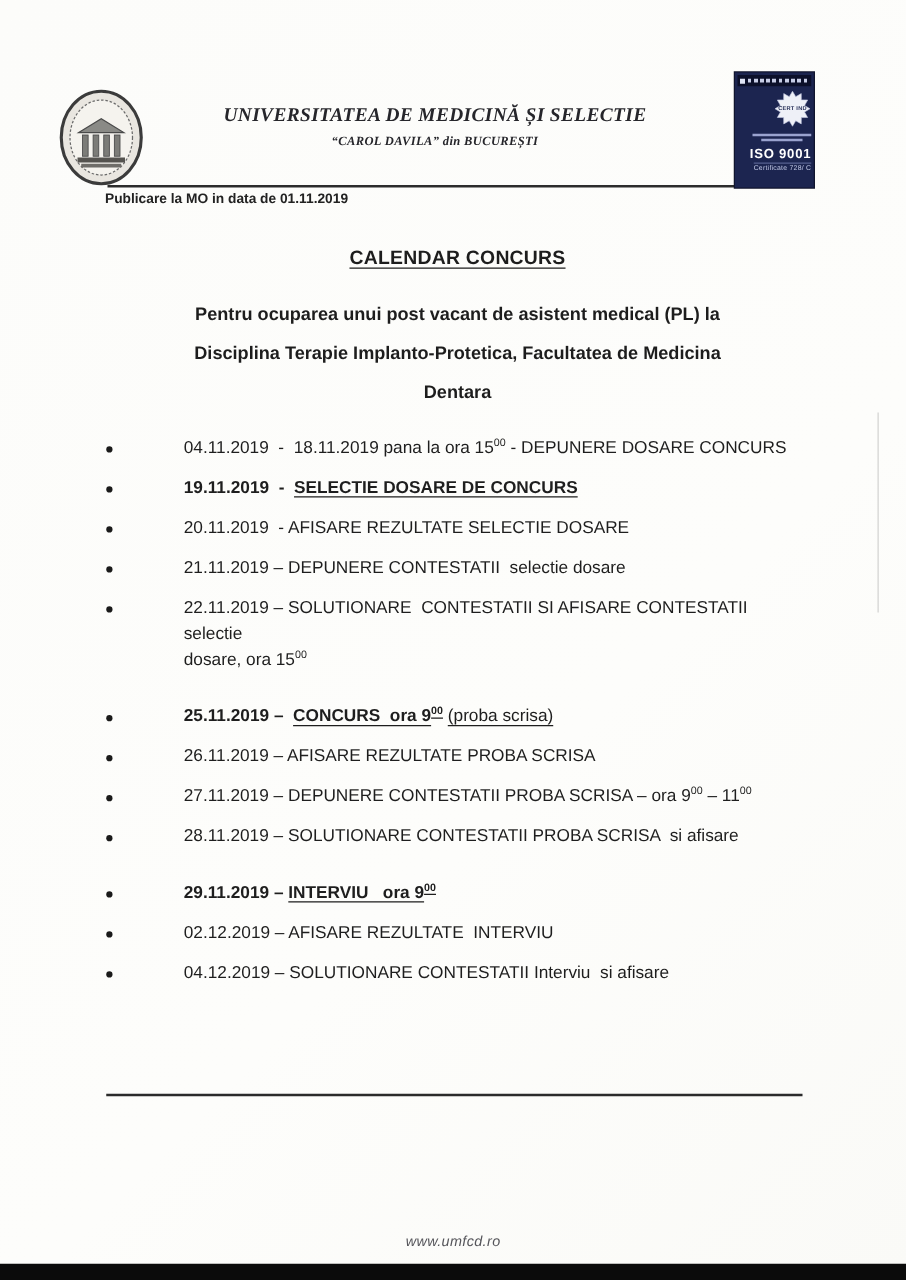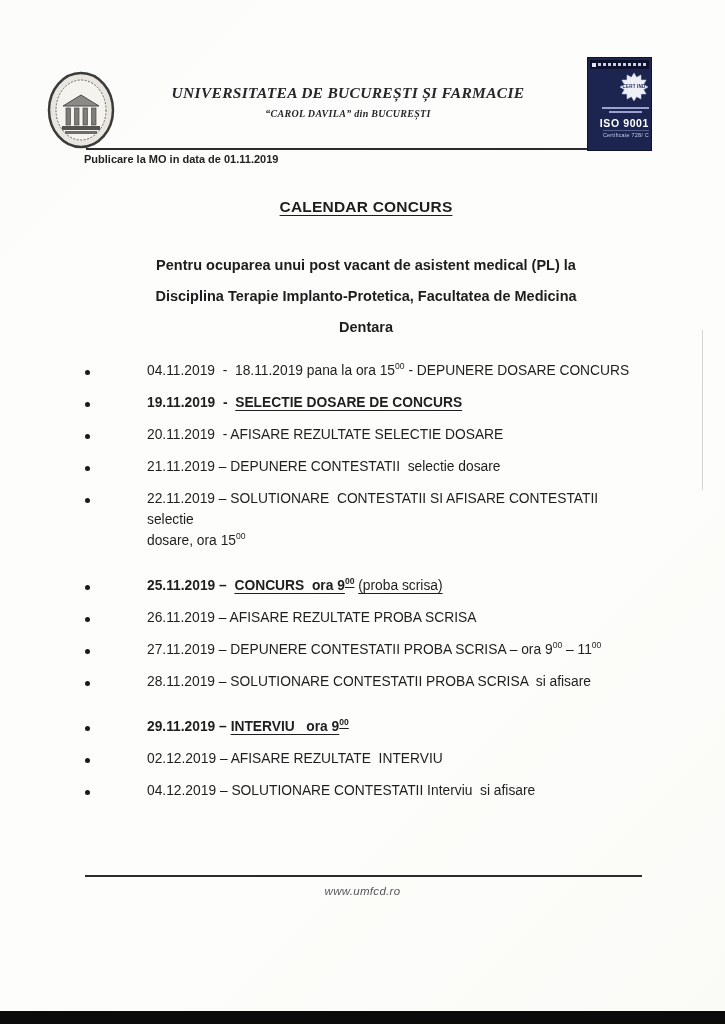--- a/index.html
+++ b/index.html
@@ -38,38 +38,38 @@
     font-size:4.5px; font-weight:bold; color:#1c2550; letter-spacing:.2px; }
   .iso-lines { width:80%; margin-top:3px; }
   .iso-lines .ln { height:2px; margin:2px 0; background:#9aa3cf; }
   .iso-lines .ln.short { width:70%; margin-left:15%; }
   .iso-9001 { margin-top:2px; font-size:10.5px; font-weight:bold; color:#ffffff; letter-spacing:.6px; }
   .iso-cert { margin-top:1px; font-size:5.5px; color:#c3cae8; letter-spacing:.2px; border-top:1px solid #55608f; padding-top:1px; }
 
   
   .content { position:absolute; left:85px; right:78px; top:198px; }
   .doc-title { text-align:center; font-size:15.5px; font-weight:bold; letter-spacing:.2px;
-    margin-bottom:34px; }
+    margin-bottom:21px; }
   .doc-title span { text-decoration:underline; text-underline-offset:3px; }
   .subtitle { text-align:center; font-size:14.5px; font-weight:bold; line-height:31px; margin-bottom:17px; }
   .subtitle div span { text-underline-offset:3.5px; }
 
   .group + .group { margin-top:24px; }
   .item { display:flex; font-size:13.8px; line-height:21px; margin-bottom:11px; color:#1e1e1e;gap:40px; }
   .bullet { width:22px; flex:0 0 22px; }
   .bullet::before { content:""; display:inline-block; width:5px; height:5px; border-radius:50%;
     background:#1a1a1a; margin-top:8px; }
   .text { flex:1; white-space:pre-wrap; }
   .text .b { font-weight:bold; }
   .text .u { text-decoration:underline; text-underline-offset:2.5px; }
   sup { font-size:0.62em; line-height:0; vertical-align:super; }
 
   
   .bottom-rule { position:absolute; left:85px; top:875px; width:557px; height:2px; background:#2b2b2b; }
-  .footer-url { position:absolute; left:0; top:885px; width:100%; text-align:center;
+  .footer-url { position:absolute; left:0; top:988px; width:100%; text-align:center;
     font-style:italic; font-size:11.5px; color:#55555a; letter-spacing:.3px; }
   .bottom-scan-bar { position:absolute; left:0; bottom:0; width:100%; height:13px; background:#0b0b0b; }
   .right-scan-line { position:absolute; right:22px; top:330px; width:1px; height:160px; background:rgba(90,90,90,.25); }
 </style>
 </head>
 <body>
 
 <div class="page">
 
   <div class="crest">
@@ -80,21 +80,21 @@
       <rect x="20" y="38" width="4.5" height="17" fill="#7c7c78" stroke="#4a4a4a" stroke-width="0.7"></rect>
       <rect x="28.5" y="38" width="4.5" height="17" fill="#7c7c78" stroke="#4a4a4a" stroke-width="0.7"></rect>
       <rect x="37" y="38" width="4.5" height="17" fill="#7c7c78" stroke="#4a4a4a" stroke-width="0.7"></rect>
       <rect x="45.5" y="38" width="4.5" height="17" fill="#7c7c78" stroke="#4a4a4a" stroke-width="0.7"></rect>
       <rect x="16" y="56" width="38" height="4" fill="#55534f"></rect>
       <rect x="19" y="61" width="32" height="3" fill="#6f6d69"></rect>
     </svg>
   </div>
 
   <div class="uni-title">
-    <div class="uni-line1">UNIVERSITATEA DE BUCUREȘTI ȘI FARMACIE</div>
+    <div class="uni-line1">UNIVERSITATEA DE MEDICINĂ ȘI SELECTIE</div>
     <div class="uni-line2">“CAROL DAVILA” din BUCUREȘTI</div>
   </div>
 
   <div class="header-rule"></div>
   <div class="pub-note">Publicare la MO in data de 01.11.2019</div>
 
   <div class="iso-badge">
     <div class="iso-top">
       <span class="sq"></span>
       <span class="dashes"></span>

